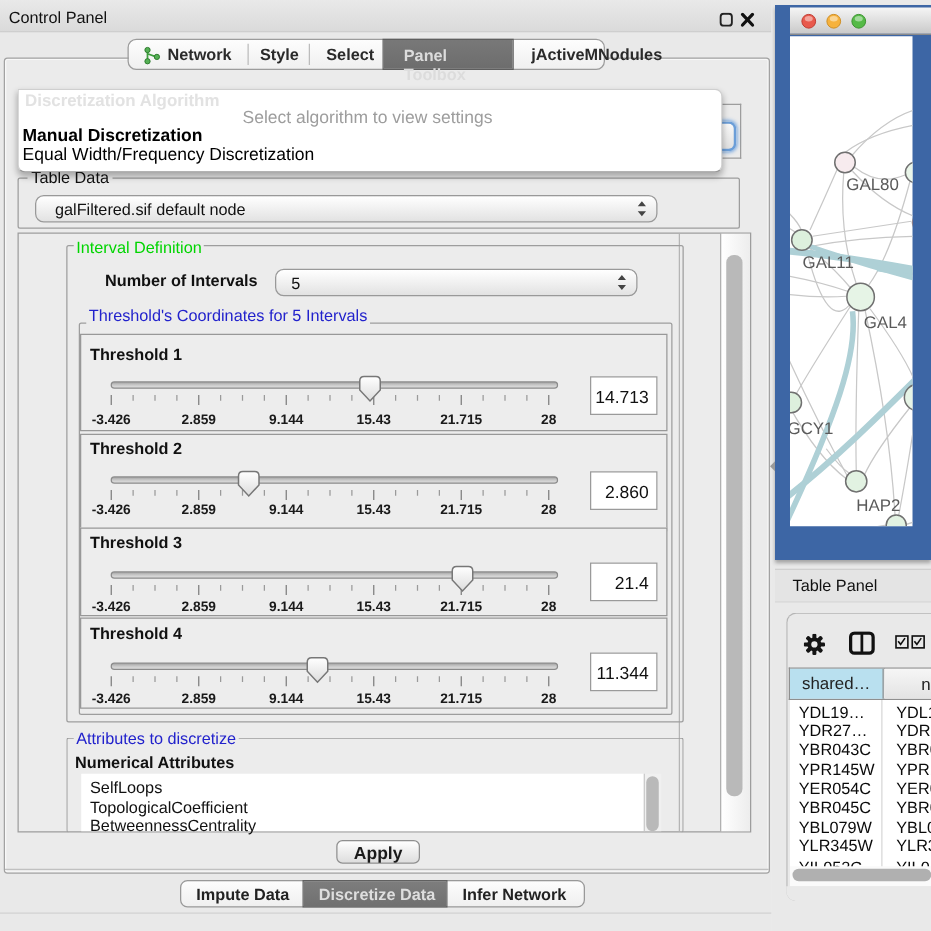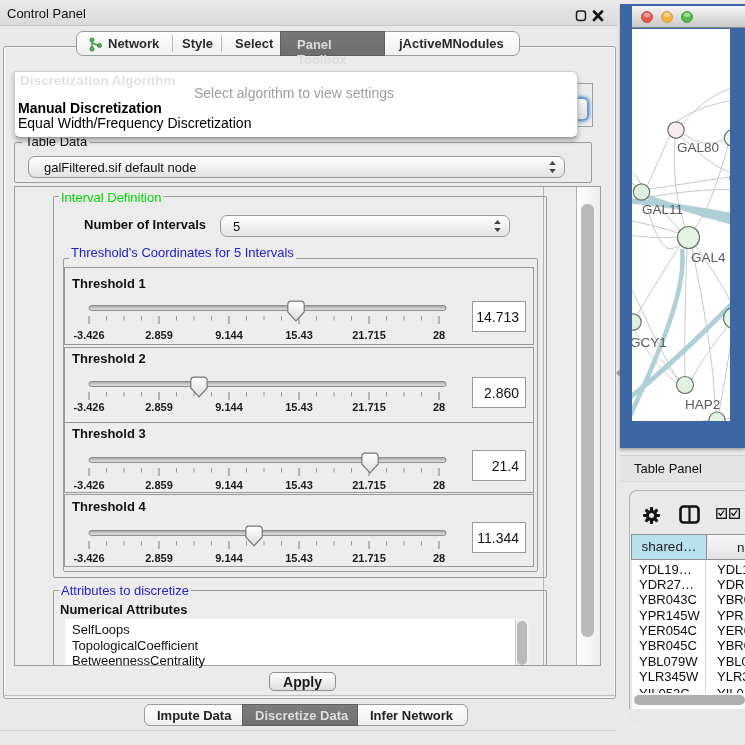--- a/index.html
+++ b/index.html
@@ -5,21 +5,21 @@
 html,body { width:745px; height:745px; font-family:"Liberation Sans", sans-serif; background:#ececec; position:relative; overflow:hidden; }
 .abs { position:absolute; }
 
 #titlebar { left:0; top:0; width:617px; height:26px; background:linear-gradient(#e9e9e9,#dadada); border-bottom:1px solid #c6c6c6; }
 #titlebar .t { position:absolute; left:7px; top:6px; font-size:13px; color:#111; }
 
 #cpbg { left:0; top:26px; width:617px; height:719px; background:#e9e9e9; }
 
 #mainpanel { left:3px; top:46px; width:613px; height:653px; border:1px solid #a2a2a2; border-radius:3px; background:#ebebeb; box-shadow:inset 0 0 0 1px #f8f8f8; }
 
-#tabbar { left:76px; top:31px; width:444px; height:25px; background:linear-gradient(#fdfdfd,#f0f0f0); border:1px solid #9c9c9c; border-radius:7px; }
+#tabbar { left:102px; top:31px; width:382px; height:25px; background:linear-gradient(#fdfdfd,#f0f0f0); border:1px solid #9c9c9c; border-radius:7px; }
 .tabtext { position:absolute; top:4px; font-size:13px; font-weight:bold; color:#2a2a2a; }
 .tabdiv { position:absolute; top:3px; width:1px; height:17px; background:#bcbcbc; }
 #seltab { position:absolute; left:203px; top:-1px; width:105px; height:25px; background:linear-gradient(#787878,#6d6d6d); border:1px solid #5e5e5e; }
 #seltab span { position:absolute; left:16px; top:5px; font-size:13px; font-weight:bold; color:#dcdcdc; }
 
 .wicon { position:absolute; top:10px; }
 
 .group { position:absolute; border:1px solid #9d9d9d; border-radius:2px; }
 .glabel { position:absolute; font-size:13px; background:transparent; }
 
@@ -66,21 +66,21 @@
       <span>Panel Toolbox</span>
     </div>
  <span class="tabtext" style="left:322px">jActiveMNodules</span>
 </div>
 
 <div class="abs" style="left:578px;top:83px;width:15px;height:44px;border:1px solid #9d9d9d;border-left:none"></div>
 <div class="abs" style="left:577px;top:97px;width:12px;height:24px;border:2px solid #6b9ed8;border-left:none;border-radius:0 6px 6px 0;box-shadow:0 0 3px 1px rgba(90,150,220,0.8);background:linear-gradient(#f8f8f8,#e0e0e0)"></div>
 
 <div class="group" style="left:14px;top:142px;width:578px;height:41px"></div>
 <div class="glabel abs" style="left:22px;top:134px;color:#111;background:#ebebeb;padding:0 3px">Table Data</div>
-<div class="combo" style="left:28px;top:156px;width:537px;height:22px">
+<div class="combo" style="left:28px;top:156px;width:498px;height:22px">
  <span style="position:absolute;left:15px;top:3px">galFiltered.sif default node</span>
  <svg class="arr" width="9" height="14" viewBox="0 0 9 14">
       <path d="M 1.2,5 L 4.5,1 L 7.8,5 Z M 1.2,9 L 4.5,13 L 7.8,9 Z" fill="#444"></path>
     </svg>
 </div>
 
 <div class="abs" style="left:14px;top:186px;width:587px;height:480px;border:1px solid #9d9d9d;background:#ececec"></div>
 <div class="abs" style="left:543px;top:187px;width:1px;height:478px;background:#b5b5b5"></div>
 <div class="abs" style="left:576px;top:187px;width:24px;height:478px;background:linear-gradient(90deg,#ffffff,#ededed);border-left:1px solid #b0b0b0"></div>
 <div class="sbthumb" style="left:581px;top:204px;width:13px;height:433px"></div>

